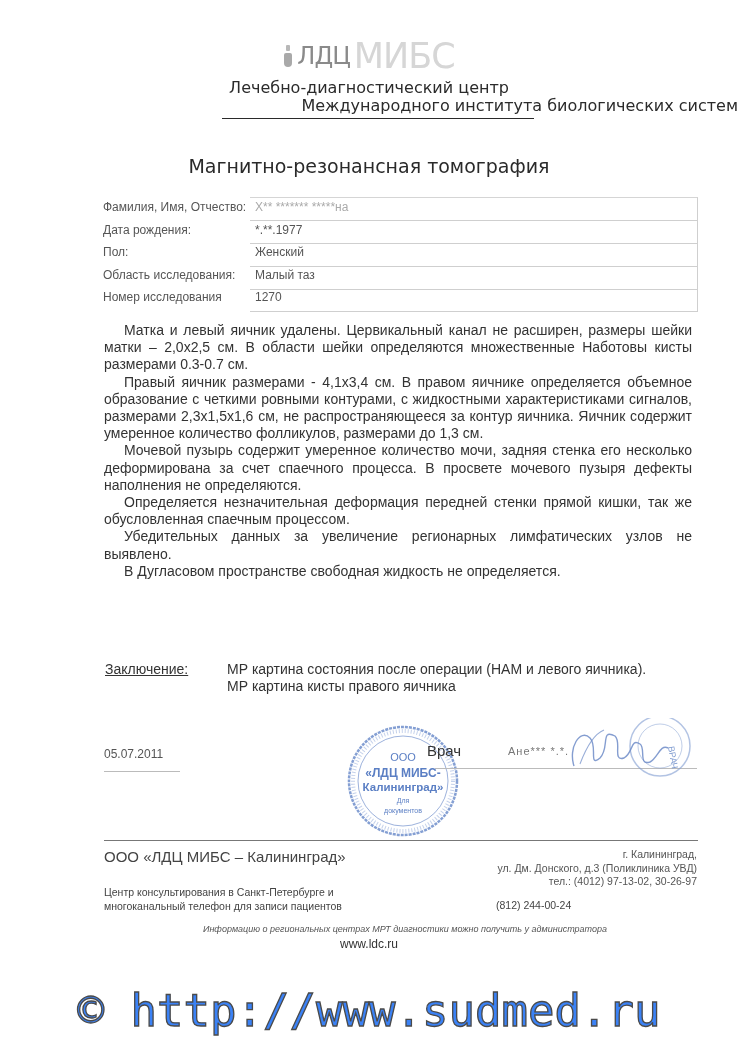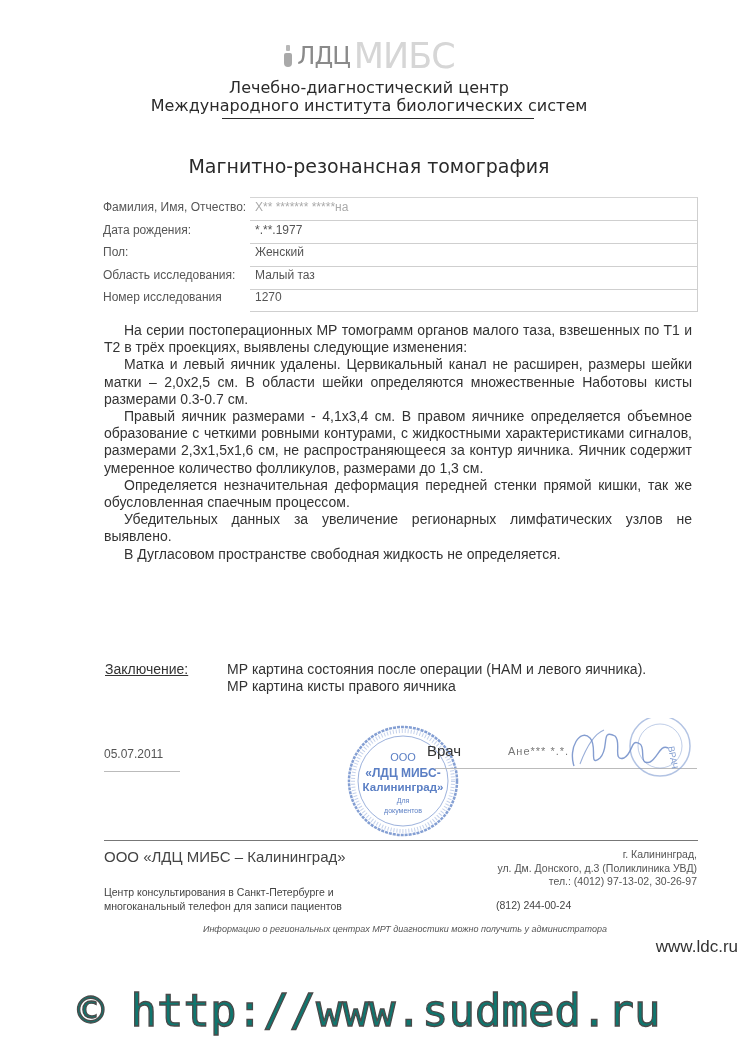--- a/index.html
+++ b/index.html
@@ -10,21 +10,21 @@
   .abs { position: absolute; }
   
   .logo { left: 0; width: 738px; top: 36px; text-align: center; height: 28px; }
   .logo-inner { display: inline-flex; align-items: center; gap: 4px; }
   .logo-mark { width: 10px; height: 22px; position: relative; }
   .logo-mark .dot { position:absolute; left:3px; top:0; width:4px; height:6px; background:#b8b8b8; border-radius:1px;}
   .logo-mark .body { position:absolute; left:1px; top:8px; width:8px; height:14px; background:#a9a9a9; border-radius:2px 2px 4px 4px;}
   .logo-ldc { font-size: 24px; color: #8a8a8a; letter-spacing: -1px; font-family: "DejaVu Sans", sans-serif; }
   .logo-mibs { font-size: 35px; color: #d6d6d6; letter-spacing: -1px; font-family: "DejaVu Sans", sans-serif; }
   .org1 { left: 0; width: 738px; top: 78px; text-align: center; font-size: 16px; color: #2b2b2b; font-family: "DejaVu Sans", sans-serif; }
-  .org2 { left: 0; width: 738px; top: 96px; text-align: center; font-size: 16px; color: #2b2b2b; font-family: "DejaVu Sans", sans-serif; }
+  .org2 { left: 0; width: 738px; top: 96px; text-align: right; font-size: 16px; color: #2b2b2b; font-family: "DejaVu Sans", sans-serif; }
   .hdr-line { left: 222px; width: 312px; top: 118px; height: 0; border-top: 1.5px solid #2a2a2a; }
   .doc-title { left: 0; width: 738px; top: 155px; text-align: center; font-size: 19px; color: #2a2a2a; font-family: "DejaVu Sans", sans-serif; }
 
   
   .info { left: 103px; top: 196px; width: 596px; }
   .info-row { position: relative; height: 22.5px; }
   .info-label { position: absolute; left: 0; top: 4px; font-size: 12px; color: #555; }
   .info-value { position: absolute; left: 152px; top: 4px; font-size: 12px; color: #555; }
   .info-box { left: 250px; top: 197px; width: 447px; height: 114px; border-right: 1px solid #cfcfcf; border-top: 1px solid #d5d5d5; }
   .info-hline { position: absolute; left: 0; right: 0; height: 0; border-top: 1px solid #cfcfcf; }
@@ -47,25 +47,25 @@
   .stamp { left: 347px; top: 725px; width: 112px; height: 112px; }
   .sig { left: 560px; top: 718px; width: 140px; height: 62px; }
 
   
   .foot-line { left: 104px; top: 840px; width: 594px; border-top: 1.5px solid #777; }
   .f-org { left: 104px; top: 848px; font-size: 15px; color: #444; }
   .f-addr { right: 41px; top: 848px; font-size: 10.5px; color: #555; text-align: right; line-height: 13.5px; }
   .f-consult { left: 104px; top: 886px; font-size: 10.5px; color: #444; line-height: 13.5px; }
   .f-phone { left: 496px; top: 899px; font-size: 10.5px; color: #444; }
   .f-info { left: 0; width: 738px; top: 924px; text-align: center; font-size: 9px; font-style: italic; color: #555; padding-left: 36px; }
-  .f-web { left: 0; width: 738px; top: 937px; text-align: right; font-size: 17px; color: #333; }
+  .f-web { left: 0; width: 738px; top: 937px; text-align: center; font-size: 12px; color: #333; }
 
   
   .watermark { left: 0; width: 738px; top: 985px; text-align: center; font-size: 44px; font-family: "DejaVu Sans Mono", monospace;
-    color: #0f766e; -webkit-text-stroke: 1.3px #4a4a4a; letter-spacing: 0px; white-space: nowrap; }
+    color: #3b82f6; -webkit-text-stroke: 1.3px #4a4a4a; letter-spacing: 0px; white-space: nowrap; }
 </style>
 </head>
 <body>
 
 <div class="abs logo">
   <span class="logo-inner">
     <span class="logo-mark">
         <span class="dot"></span>
         <span class="body"></span>
       </span>
@@ -102,23 +102,23 @@
     <span class="info-label">Область исследования:</span>
     <span class="info-value">Малый таз</span>
   </div>
   <div class="info-row">
     <span class="info-label">Номер исследования</span>
     <span class="info-value">1270</span>
   </div>
 </div>
 
 <div class="abs body-text">
-  <p>На серии постоперационных МР томограмм органов малого таза, взвешенных по Т1 и Т2 в трёх проекциях, выявлены следующие изменения:</p>
   <p>Матка и левый яичник удалены. Цервикальный канал не расширен, размеры шейки матки – 2,0х2,5 см. В области шейки определяются множественные Наботовы кисты размерами 0.3-0.7 см.</p>
   <p>Правый яичник размерами - 4,1х3,4 см. В правом яичнике определяется объемное образование с четкими ровными контурами, с жидкостными характеристиками сигналов, размерами 2,3х1,5х1,6 см, не распространяющееся за контур яичника. Яичник содержит умеренное количество фолликулов, размерами до 1,3 см.</p>
+  <p>Мочевой пузырь содержит умеренное количество мочи, задняя стенка его несколько деформирована за счет спаечного процесса. В просвете мочевого пузыря дефекты наполнения не определяются.</p>
   <p>Определяется незначительная деформация передней стенки прямой кишки, так же обусловленная спаечным процессом.</p>
   <p>Убедительных данных за увеличение регионарных лимфатических узлов не выявлено.</p>
   <p>В Дугласовом пространстве свободная жидкость не определяется.</p>
 </div>
 
 <div class="abs concl-label">Заключение:</div>
 <div class="abs concl-text">
   <div>МР картина состояния после операции (НАМ и левого яичника).</div>
   <div>МР картина кисты правого яичника</div>
 </div>

